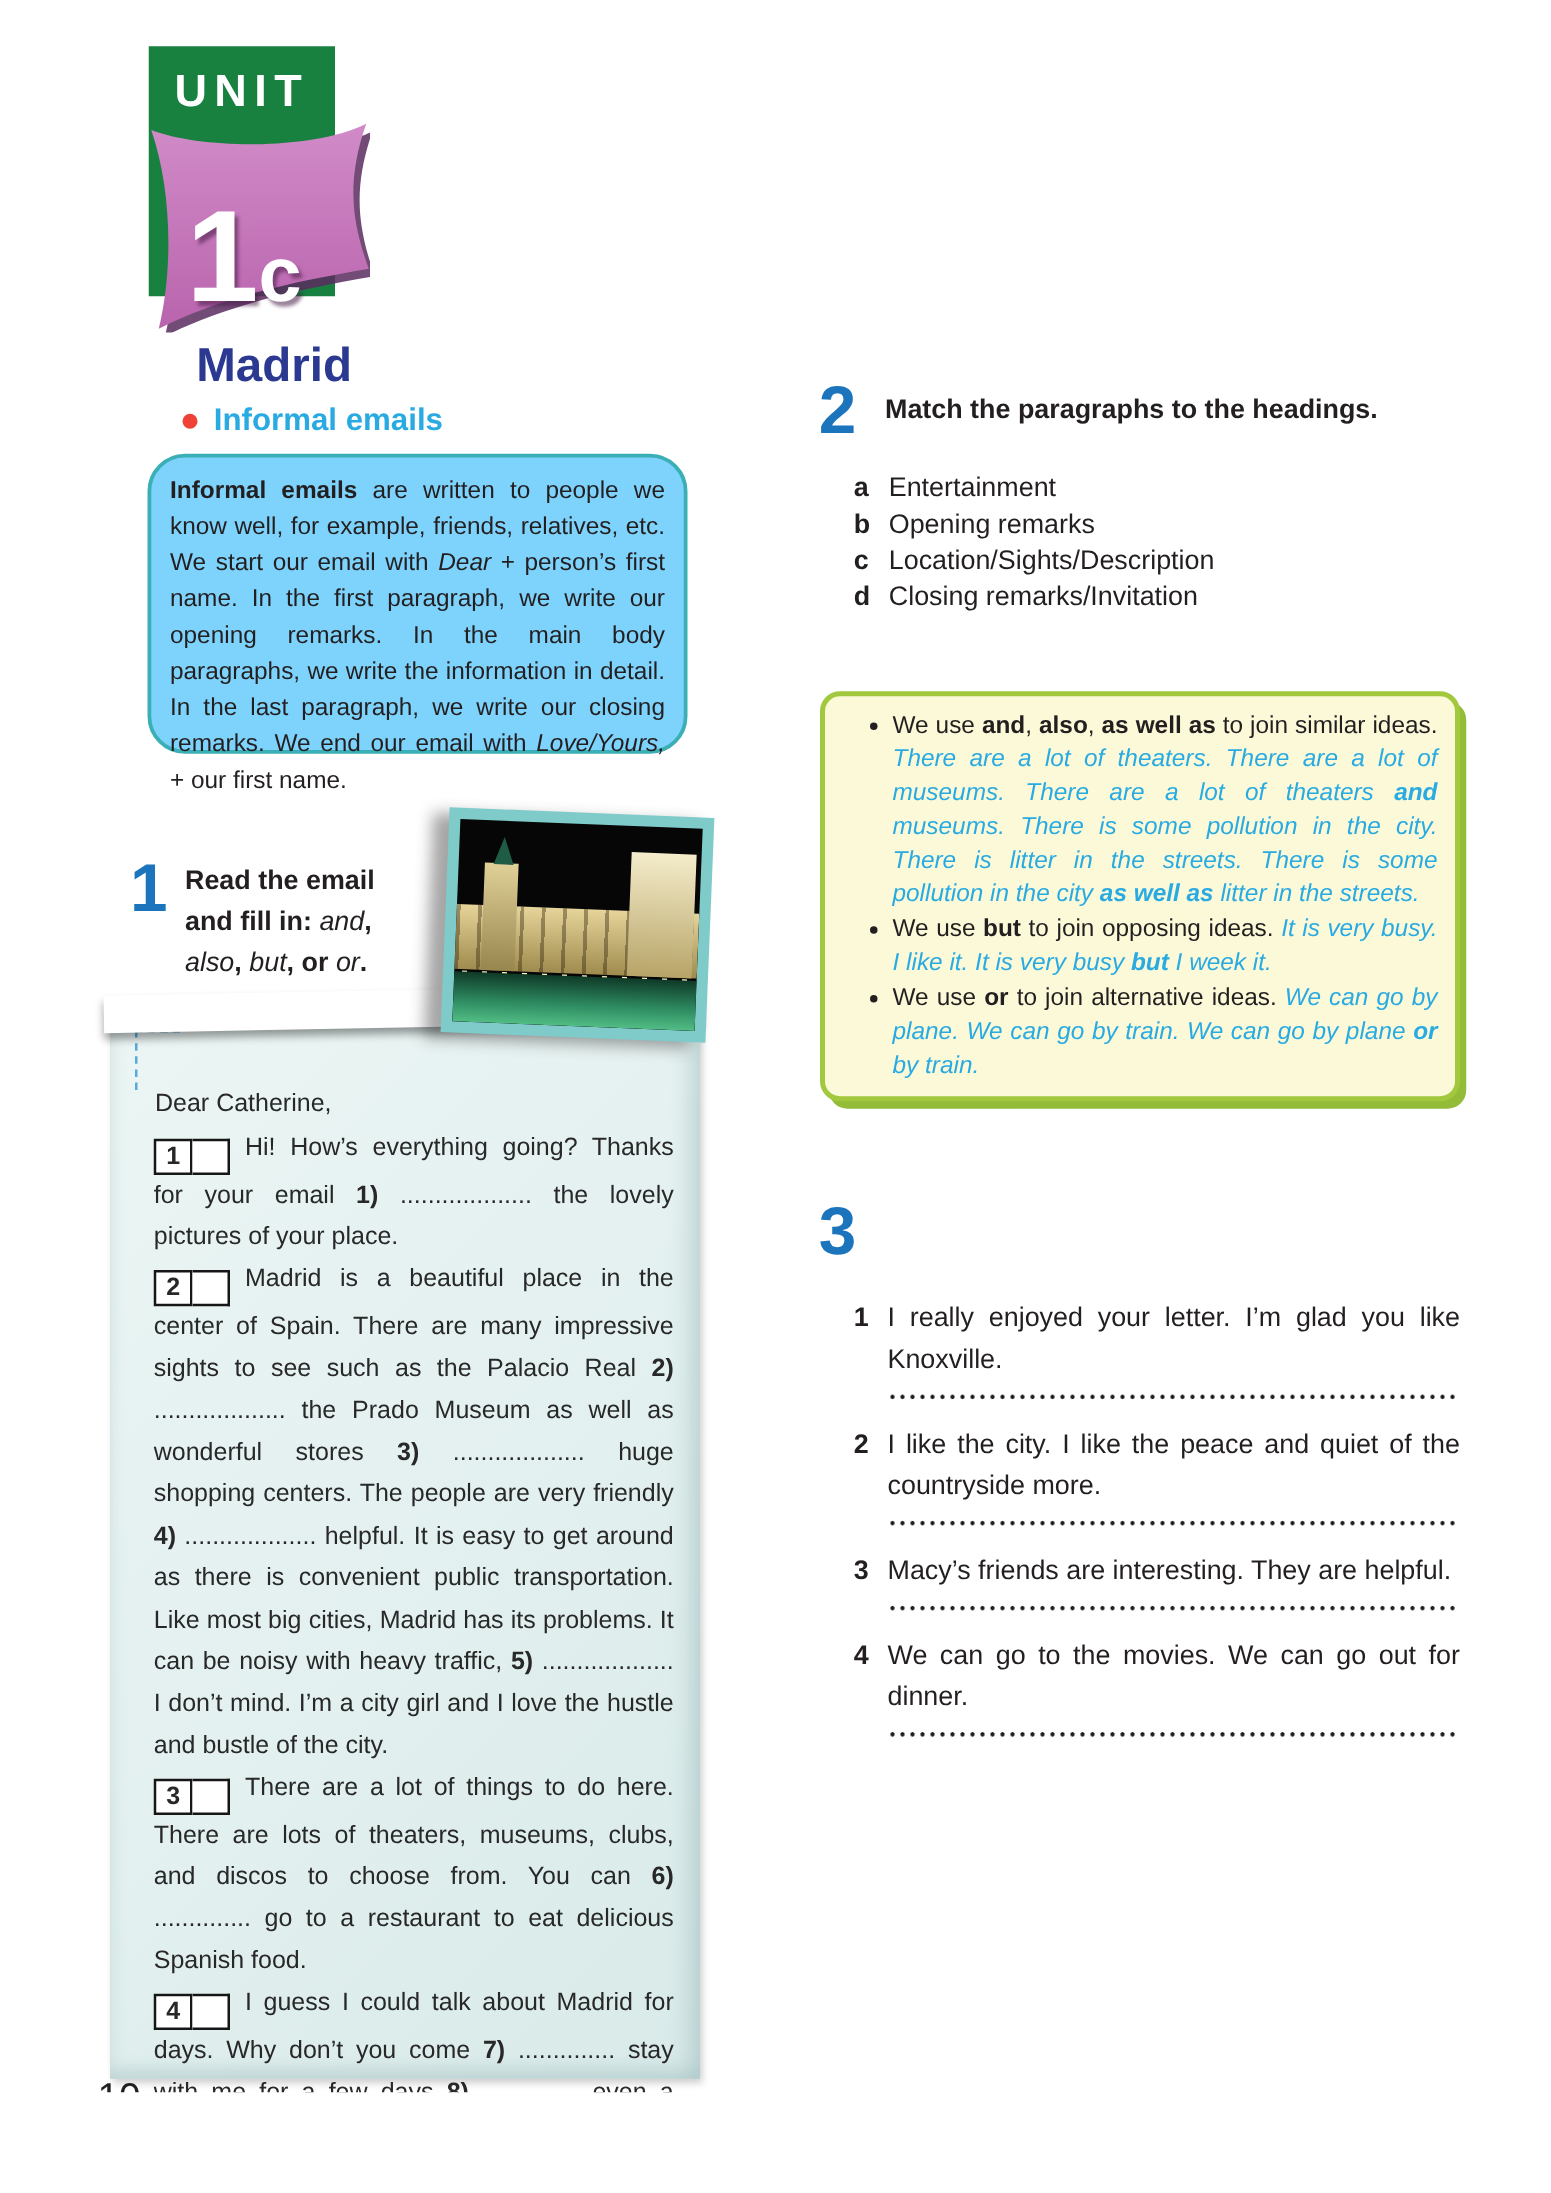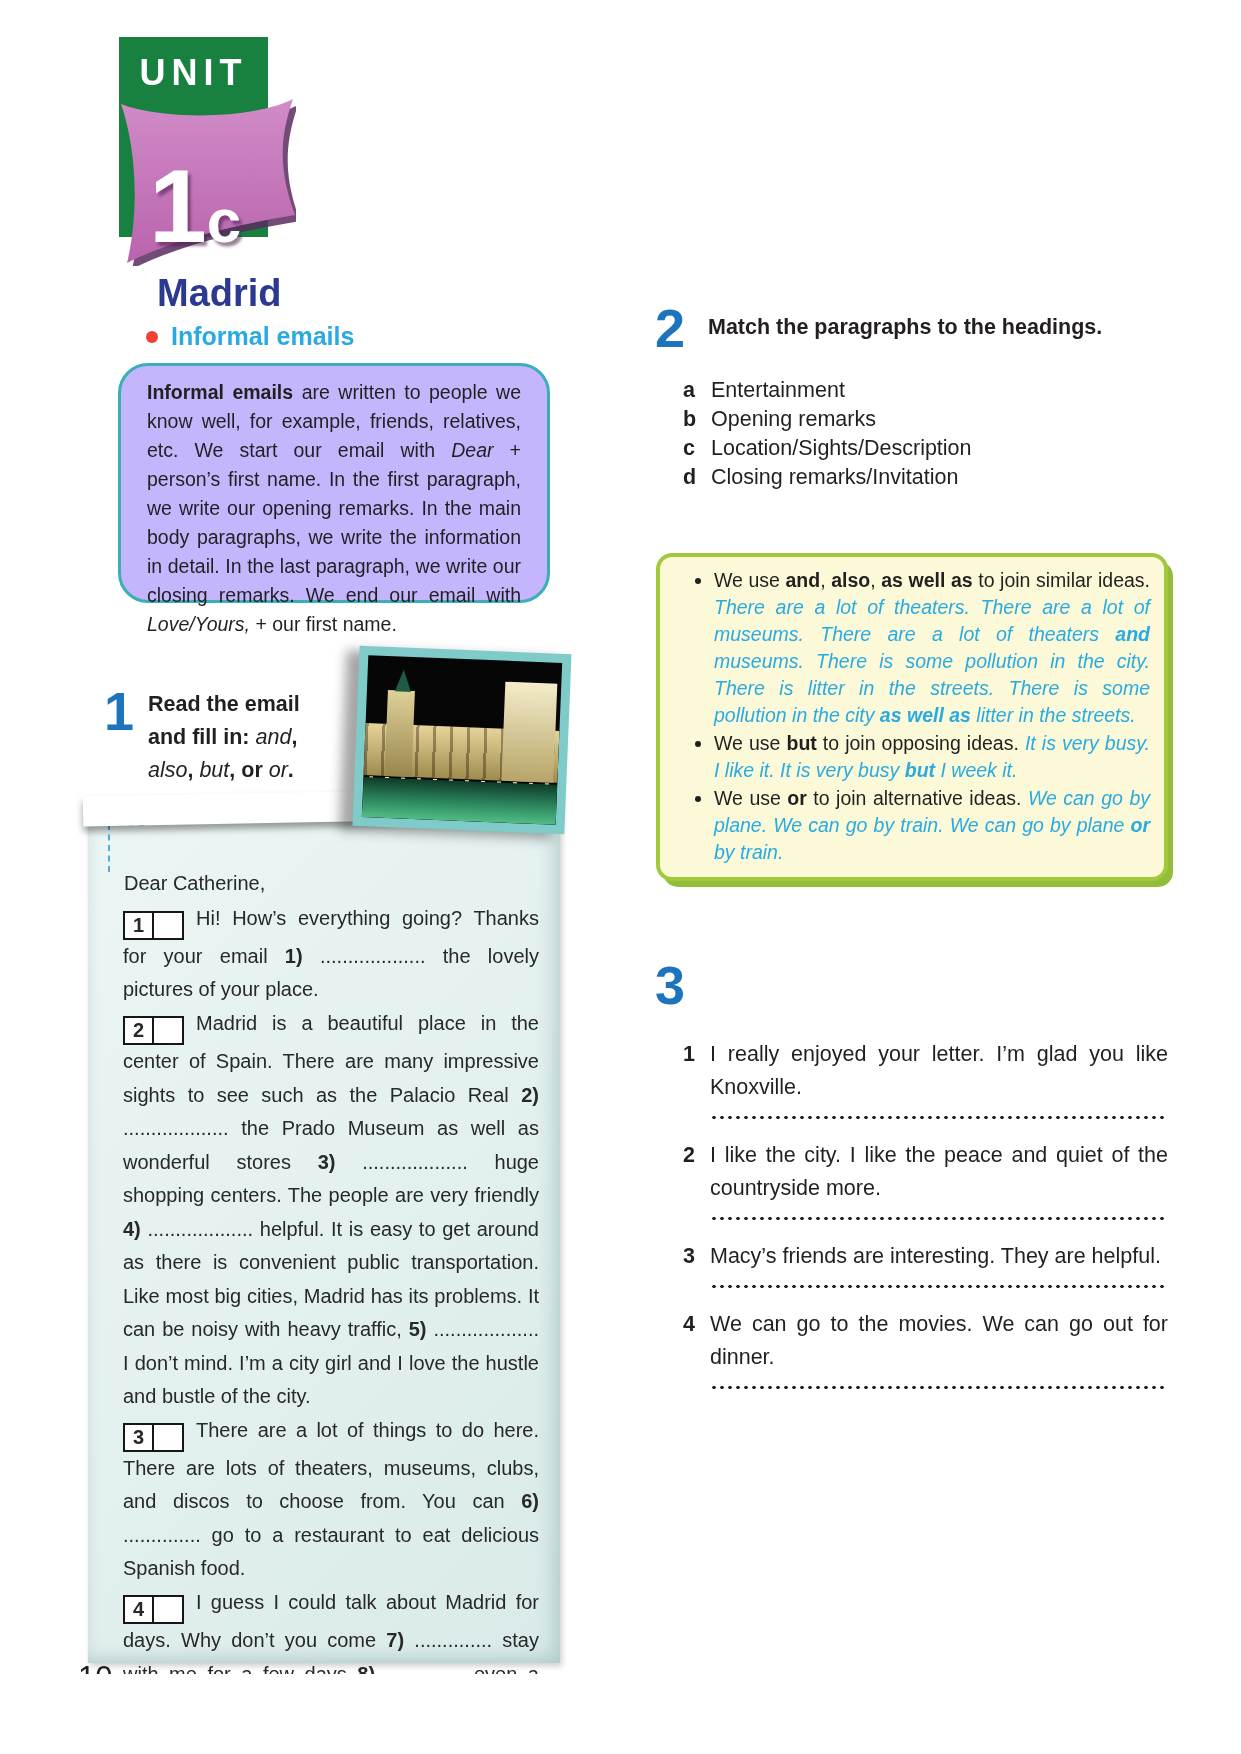--- a/index.html
+++ b/index.html
@@ -17,21 +17,21 @@
   .badge-num::first-letter{font-size:104px;}
 
   
   .title{position:absolute;left:157px;top:272px;margin:0;font-size:38px;font-weight:bold;color:#2B3990;}
   .subtitle-row{position:absolute;left:146px;top:322px;display:flex;align-items:center;gap:13px;}
   .red-dot{width:12px;height:12px;border-radius:50%;background:#EF4136;}
   .subtitle{font-size:25px;font-weight:bold;color:#29ABE2;}
 
   
   .intro-box{position:absolute;left:118px;top:363px;width:432px;height:240px;border:3px solid #3AAFB5;
-             border-radius:30px;background:#c4b5fd;box-sizing:border-box;padding:12px 26px;}
+             border-radius:30px;background:#7dd3fc;box-sizing:border-box;padding:12px 15px;}
   .intro-text{margin:0;font-size:19.5px;line-height:29px;text-align:justify;}
 
   
   .exnum{position:absolute;color:#1C75BC;font-weight:bold;font-size:54px;line-height:50px;}
   .ex1-num{left:104px;top:686px;}
   .ex2-num{left:655px;top:303px;}
   .ex3-num{left:655px;top:960px;}
 
   .ex1-instr{position:absolute;left:148px;top:688px;width:168px;font-size:21.5px;line-height:33px;}
 

